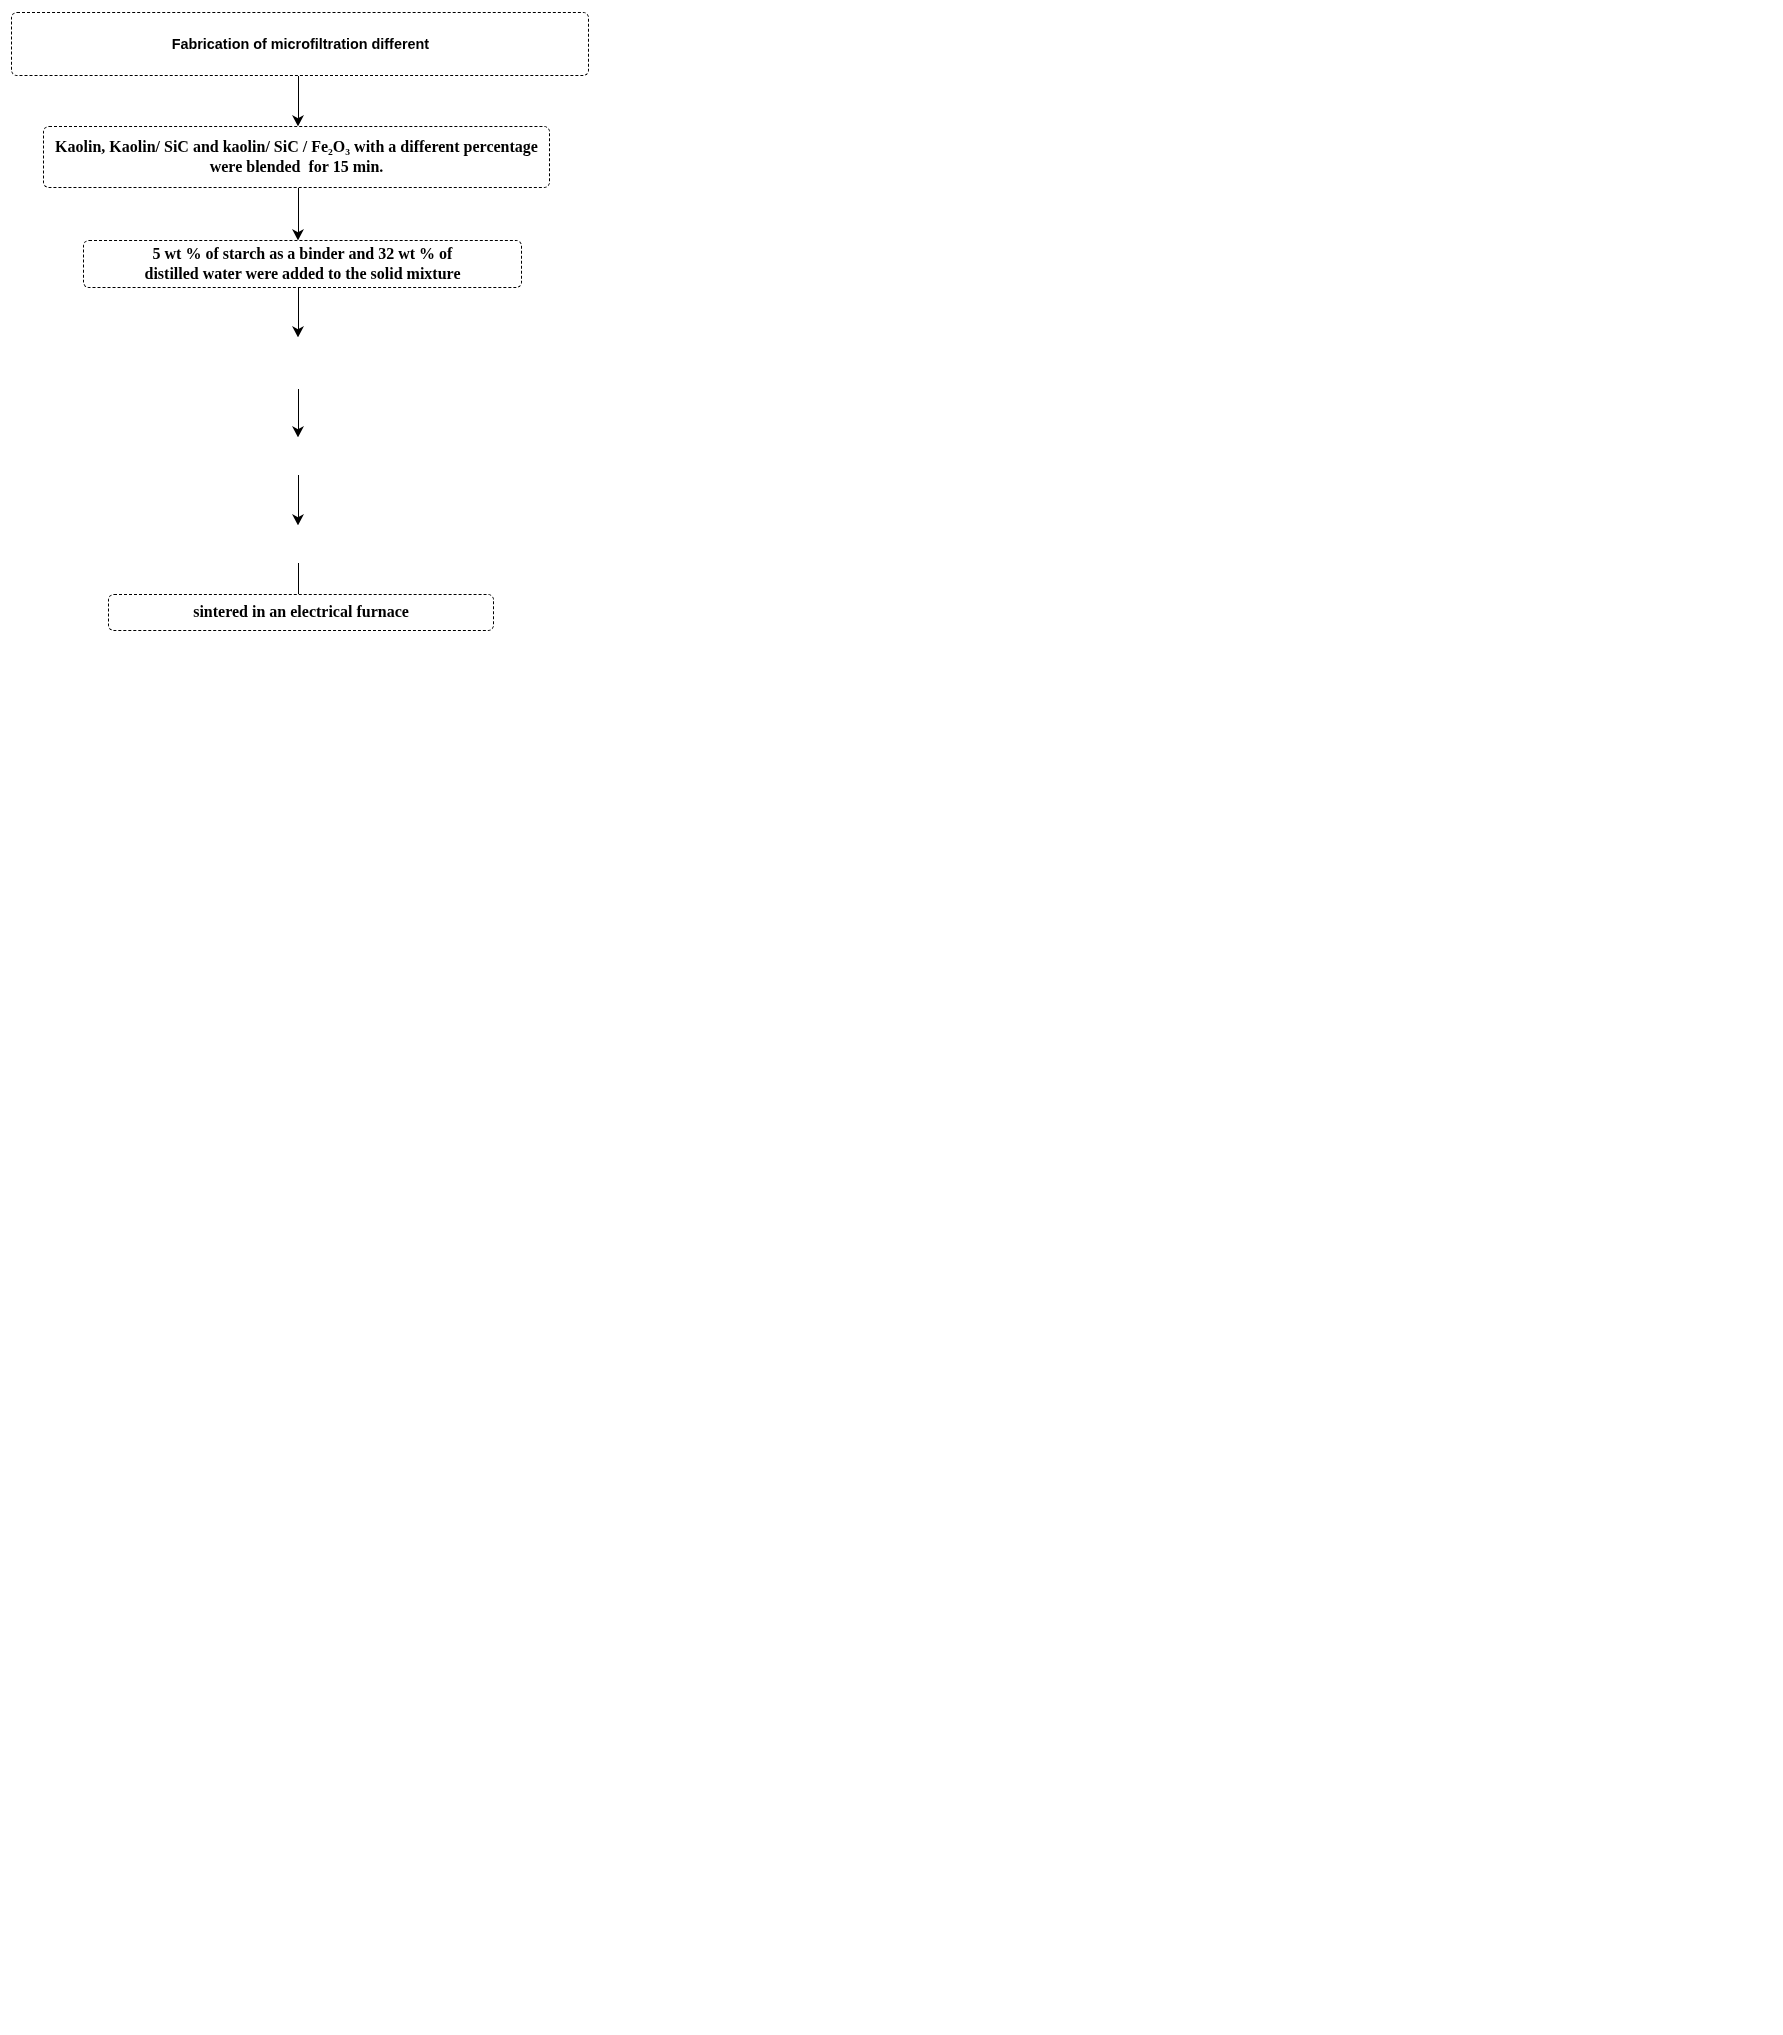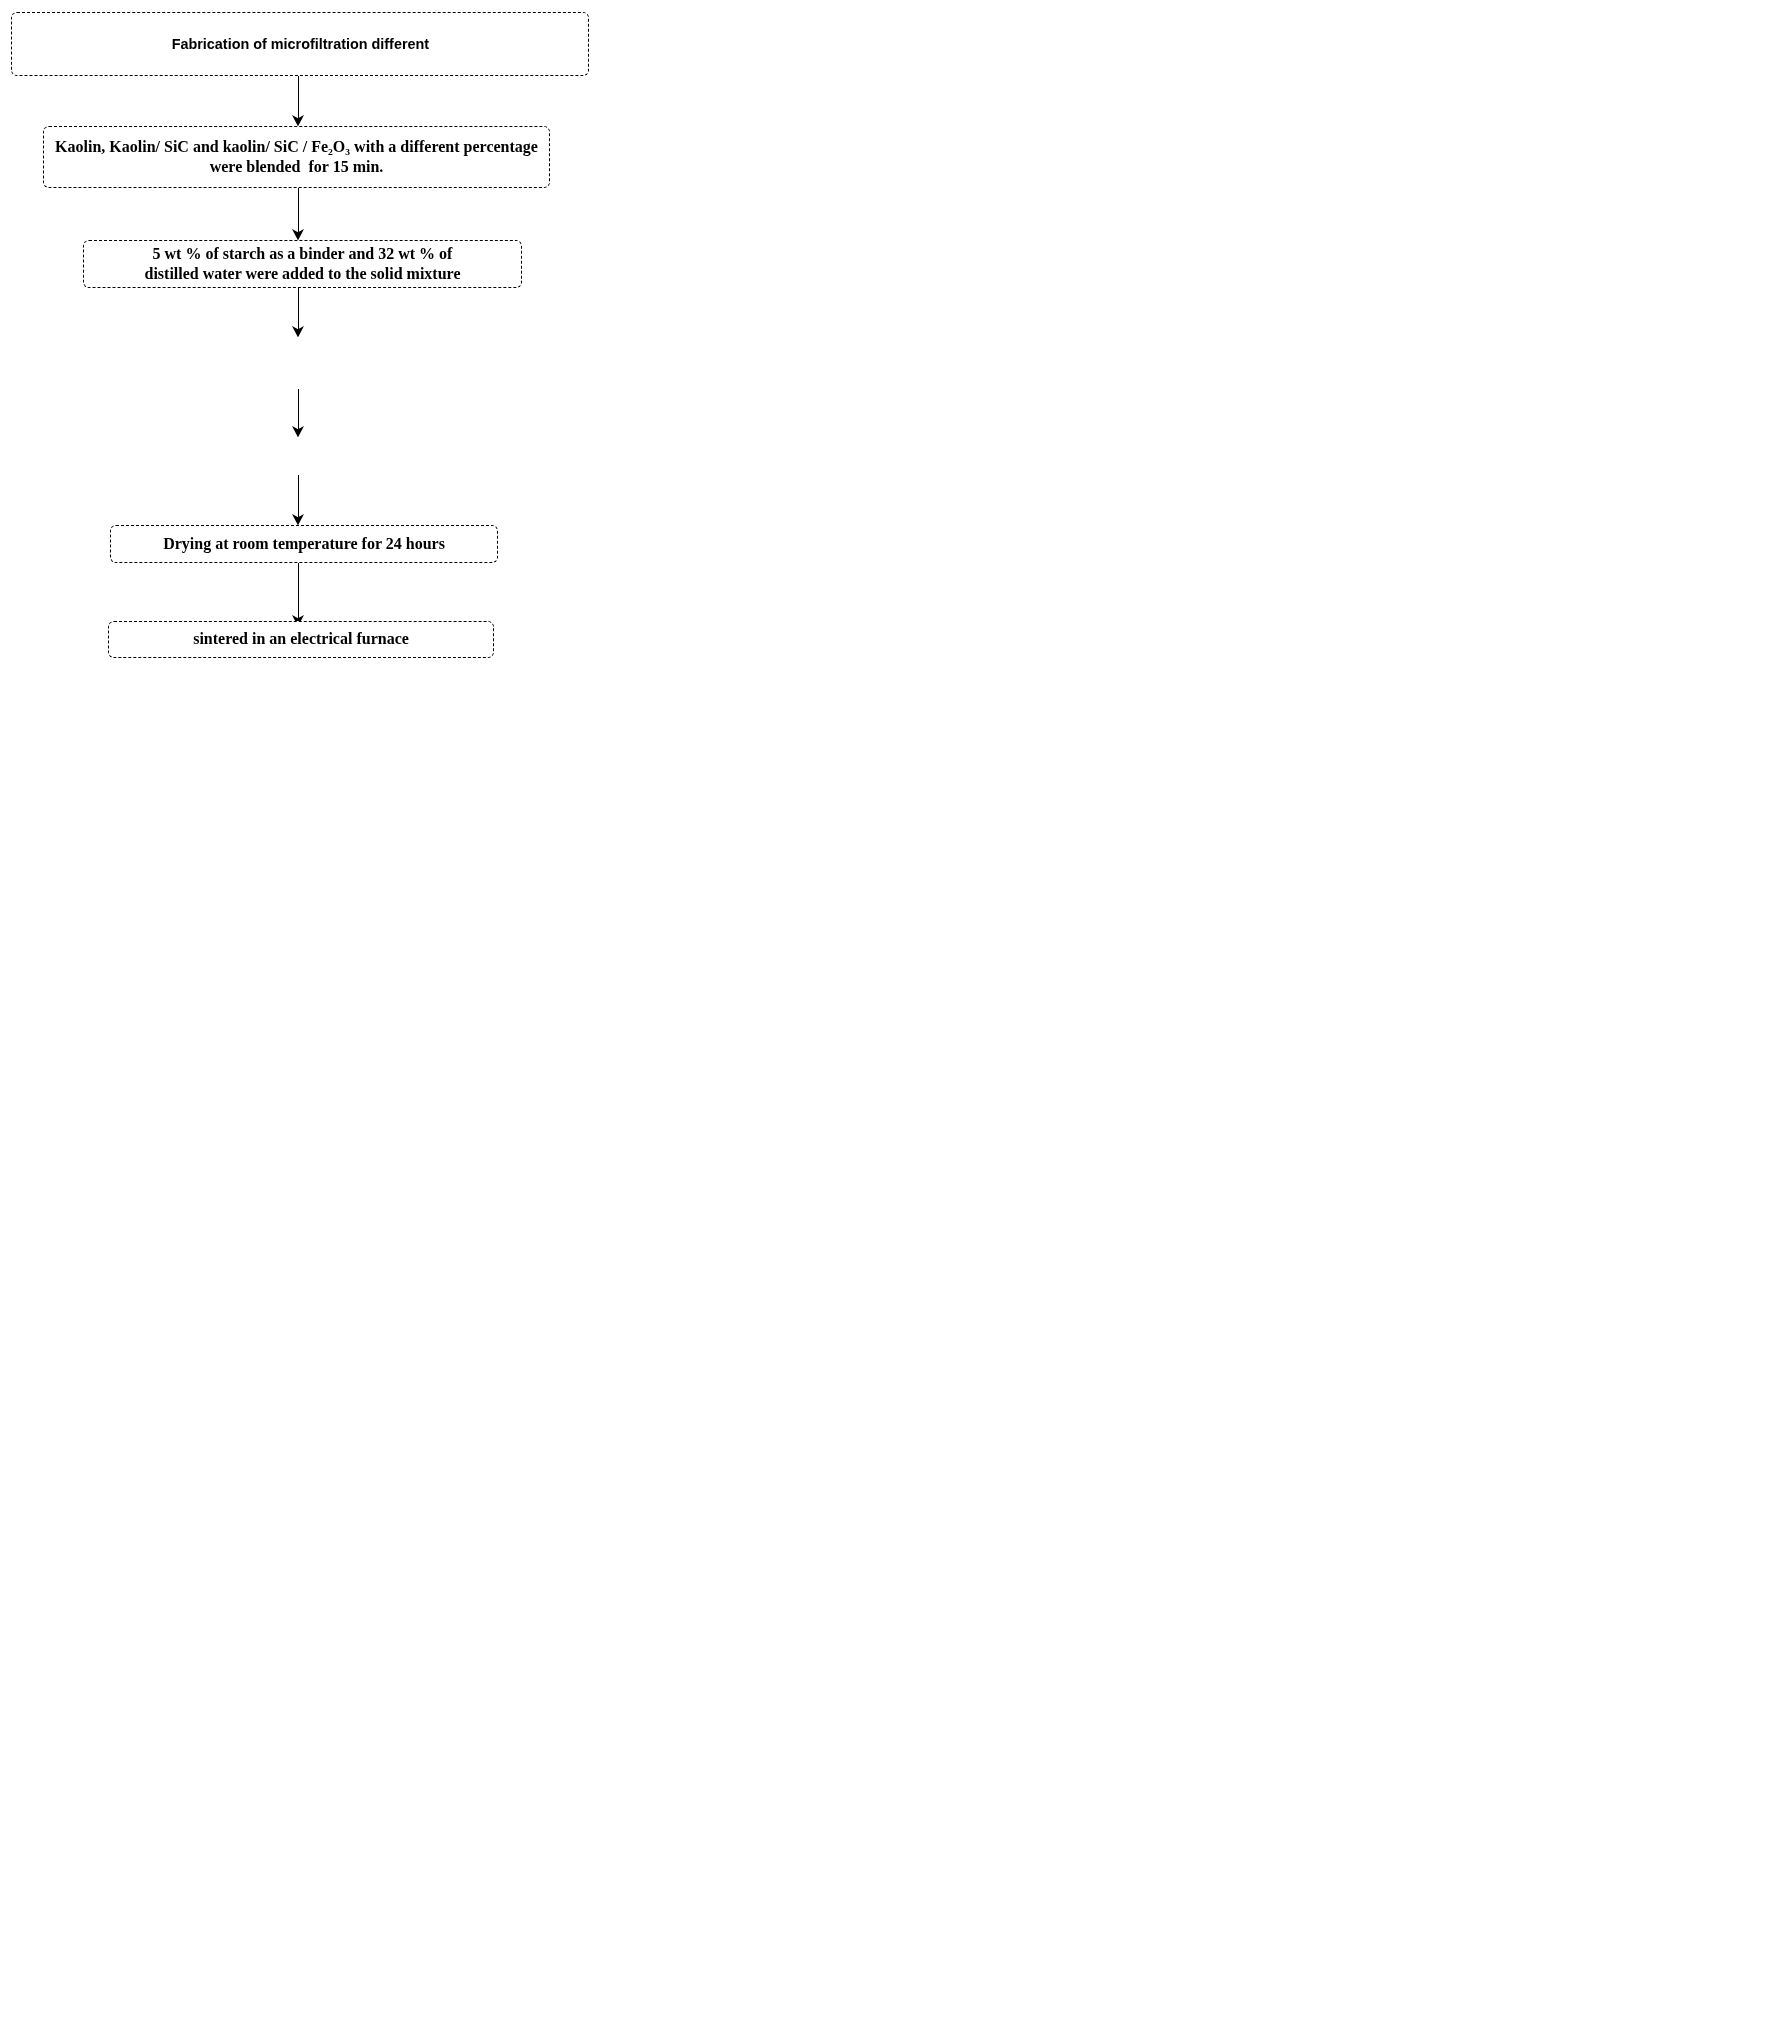--- a/index.html
+++ b/index.html
@@ -113,29 +113,26 @@
   </div>
 
 
   <div class="arrow" style="left:292px; top:475px; height:50px;">
     <span class="shaft"></span>
     <svg class="head" viewBox="0 0 20 19" xmlns="http://www.w3.org/2000/svg">
       <path d="M0,0 L10,19 L20,0 L10,5.5 Z" fill="#000000"></path>
     </svg>
   </div>
 
-  <div class="box serif" style="left:110px; top:525px; width:388px; height:38px;">
-    <span class="line">Drying at room temperature for 24 hours</span>
-  </div>
 
   <div class="arrow" style="left:292px; top:563px; height:63px;">
     <span class="shaft"></span>
     <svg class="head" viewBox="0 0 20 19" xmlns="http://www.w3.org/2000/svg">
       <path d="M0,0 L10,19 L20,0 L10,5.5 Z" fill="#000000"></path>
     </svg>
   </div>
 
-  <div class="box serif" style="left:108px; top:621px; width:386px; height:37px;">
+  <div class="box serif" style="left:108px; top:594px; width:386px; height:37px;">
     <span class="line">sintered in an electrical furnace</span>
   </div>
 
 </div>
 
 
 </body></html>

